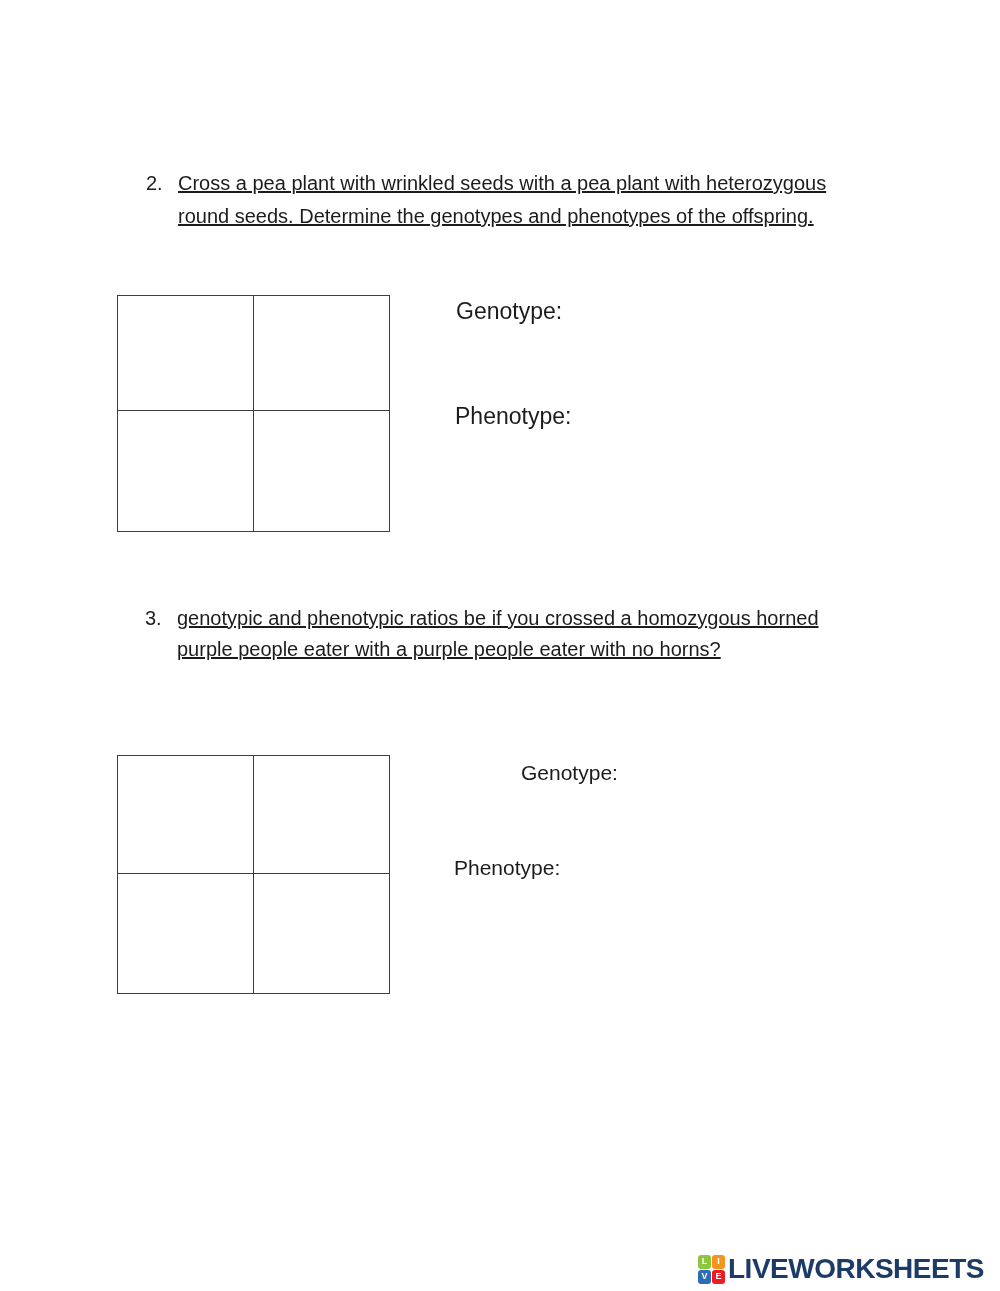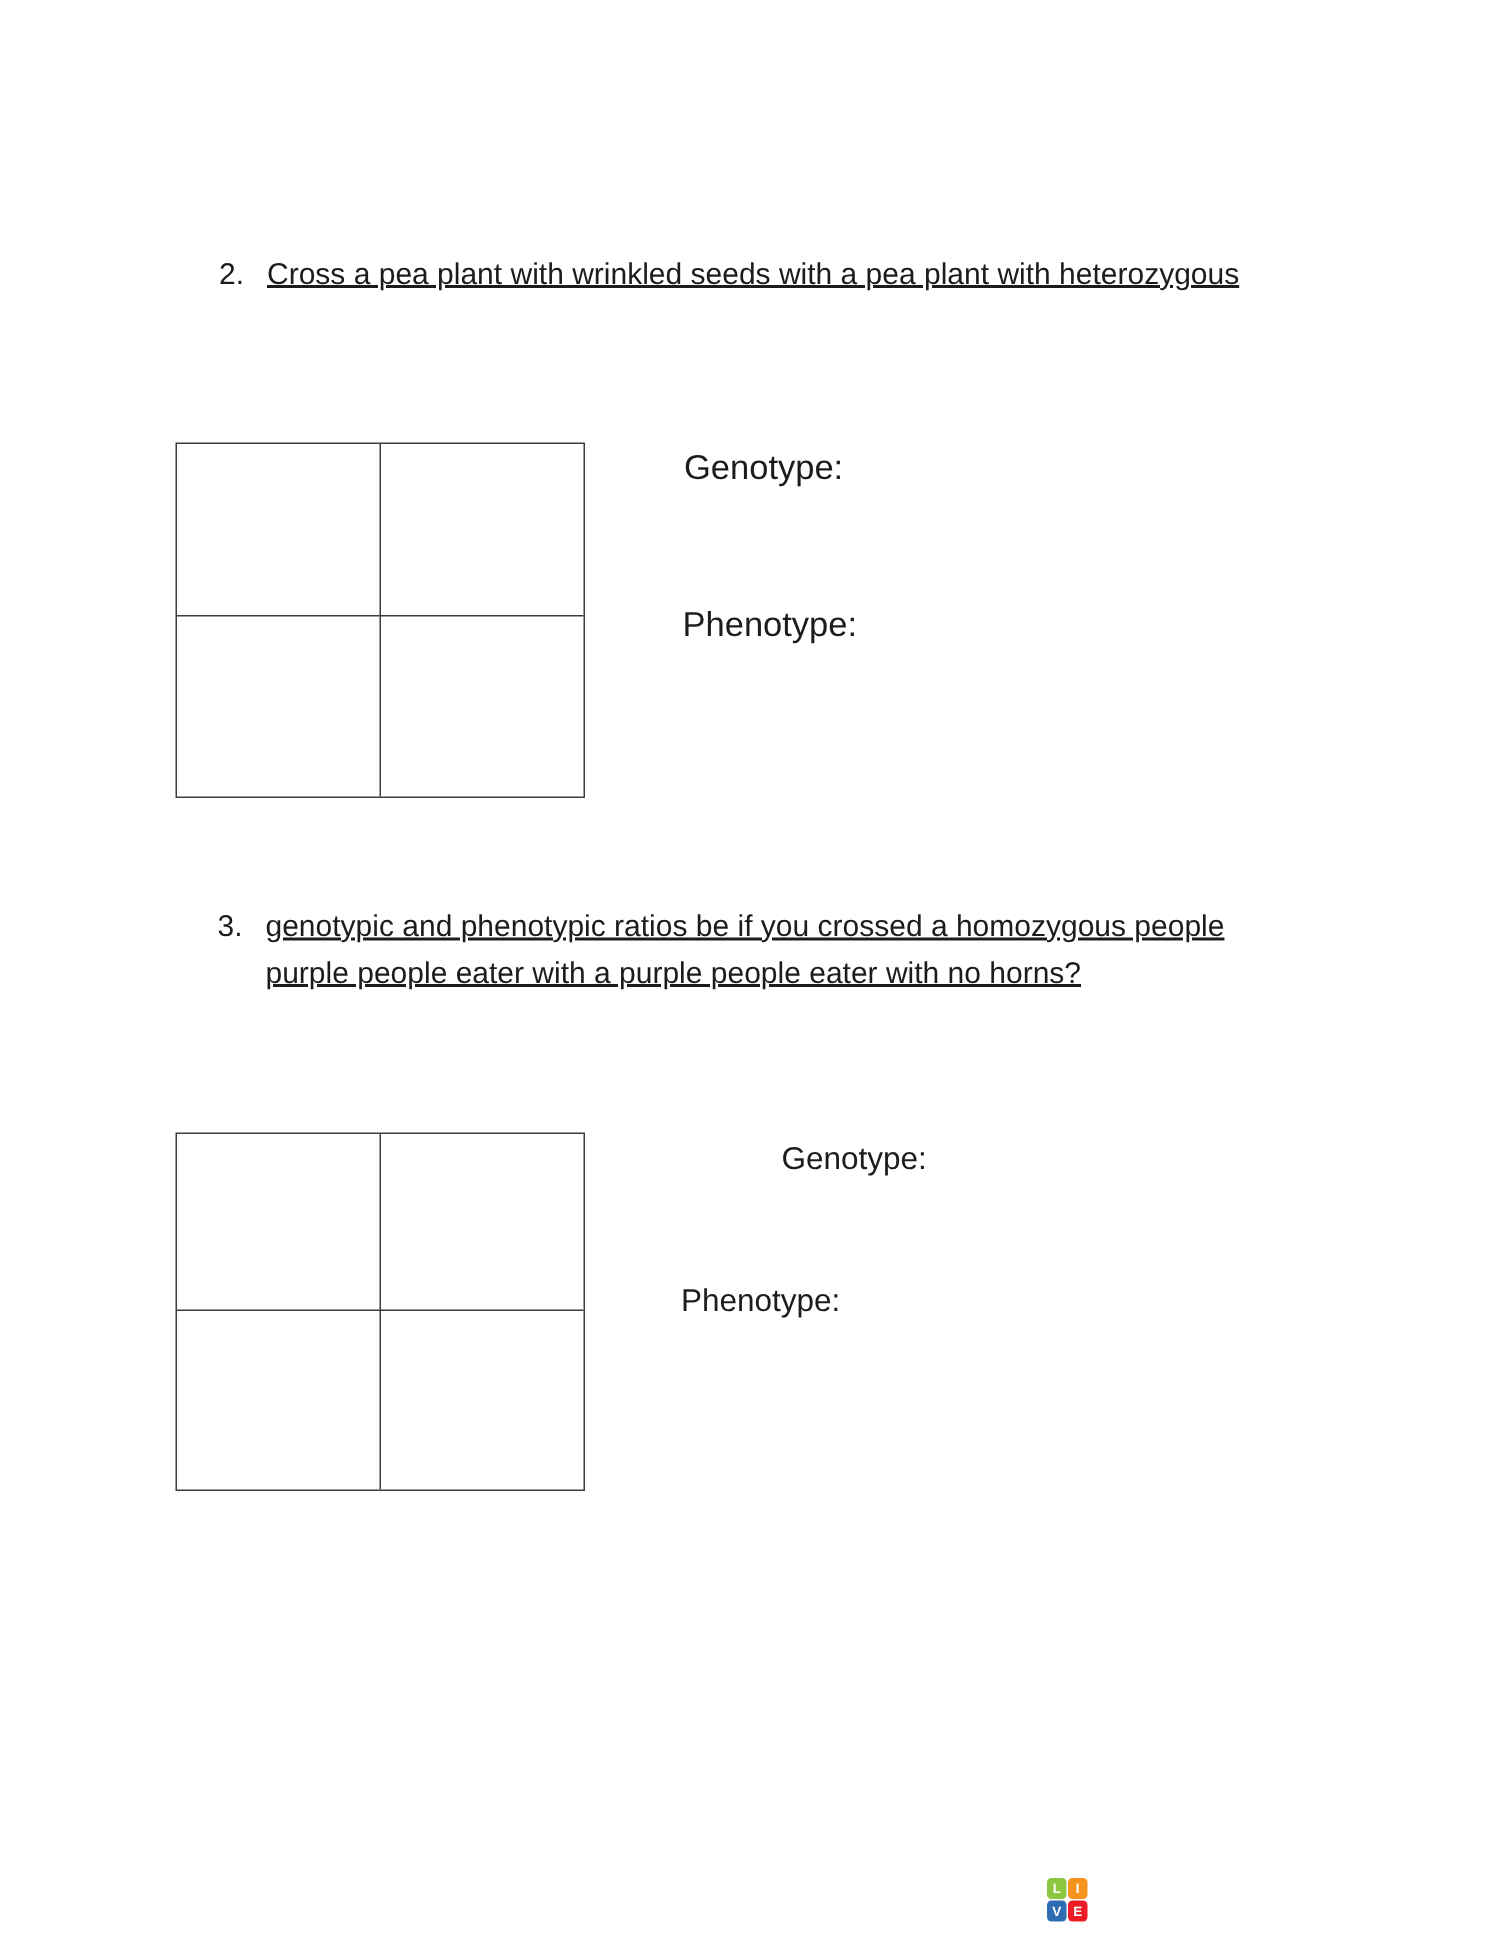--- a/index.html
+++ b/index.html
@@ -96,37 +96,38 @@
 </style>
 </head>
 <body>
 
 <div class="page">
 
   <div class="question q2">
     <span class="qnum">2.</span>
     <div class="qlines">
       <div class="qline">Cross a pea plant with wrinkled seeds with a pea plant with heterozygous</div>
+      <div class="qline">round seeds. Determine the genotypes and phenotypes of the offspring.</div>
     </div>
   </div>
 
   <div class="punnett punnett-1">
     <div class="cell"></div>
     <div class="cell"></div>
     <div class="cell"></div>
     <div class="cell"></div>
   </div>
 
   <div class="answer-label lbl-geno-1">Genotype:</div>
   <div class="answer-label lbl-pheno-1">Phenotype:</div>
 
   <div class="question q3">
     <span class="qnum">3.</span>
     <div class="qlines">
-      <div class="qline">genotypic and phenotypic ratios be if you crossed a homozygous people</div>
+      <div class="qline">genotypic and phenotypic ratios be if you crossed a homozygous horned</div>
       <div class="qline">purple people eater with a purple people eater with no horns?</div>
     </div>
   </div>
 
   <div class="punnett punnett-2">
     <div class="cell"></div>
     <div class="cell"></div>
     <div class="cell"></div>
     <div class="cell"></div>
   </div>
@@ -134,15 +135,16 @@
   <div class="answer-label lbl-geno-2">Genotype:</div>
   <div class="answer-label lbl-pheno-2">Phenotype:</div>
 
   <div class="footer-brand">
     <div class="brand-icon">
       <span class="brand-tile" style="background-color: rgb(141, 198, 63);">L</span>
       <span class="brand-tile" style="background-color: rgb(247, 148, 29);">I</span>
       <span class="brand-tile" style="background-color: rgb(46, 109, 180);">V</span>
       <span class="brand-tile" style="background-color: rgb(237, 28, 36);">E</span>
     </div>
+    <span class="brand-text" style="color: rgb(28, 59, 102);">LIVEWORKSHEETS</span>
   </div>
 
 </div>
 
 </body></html>

